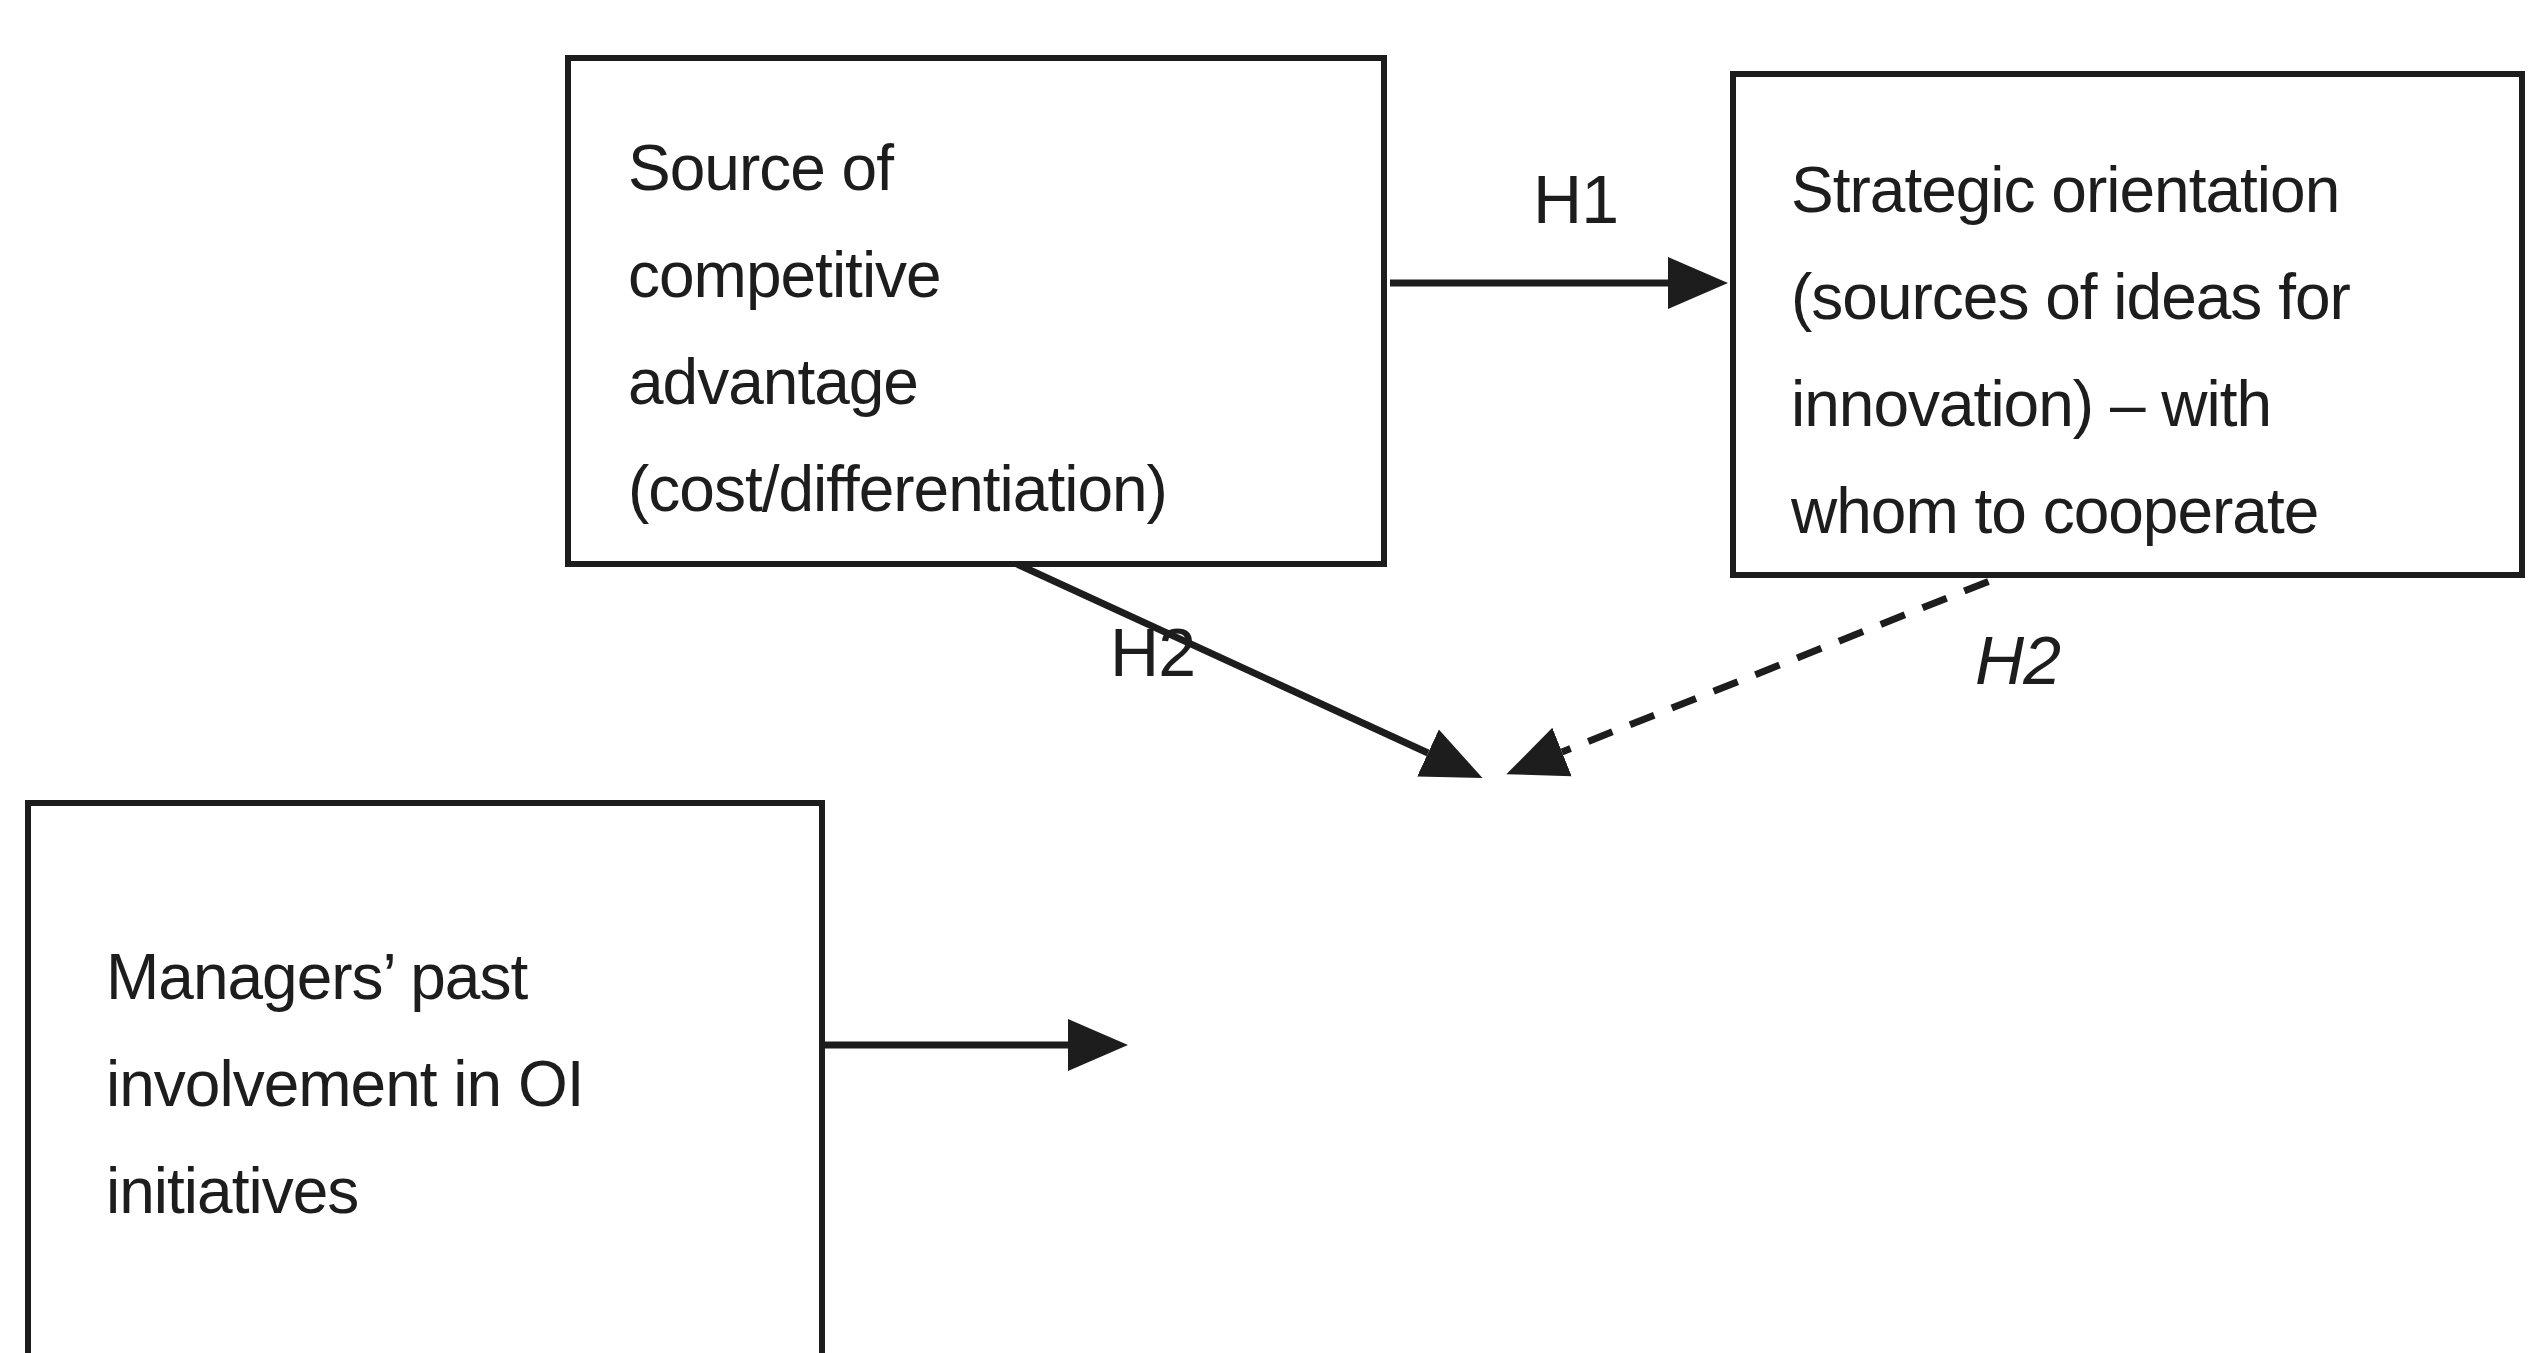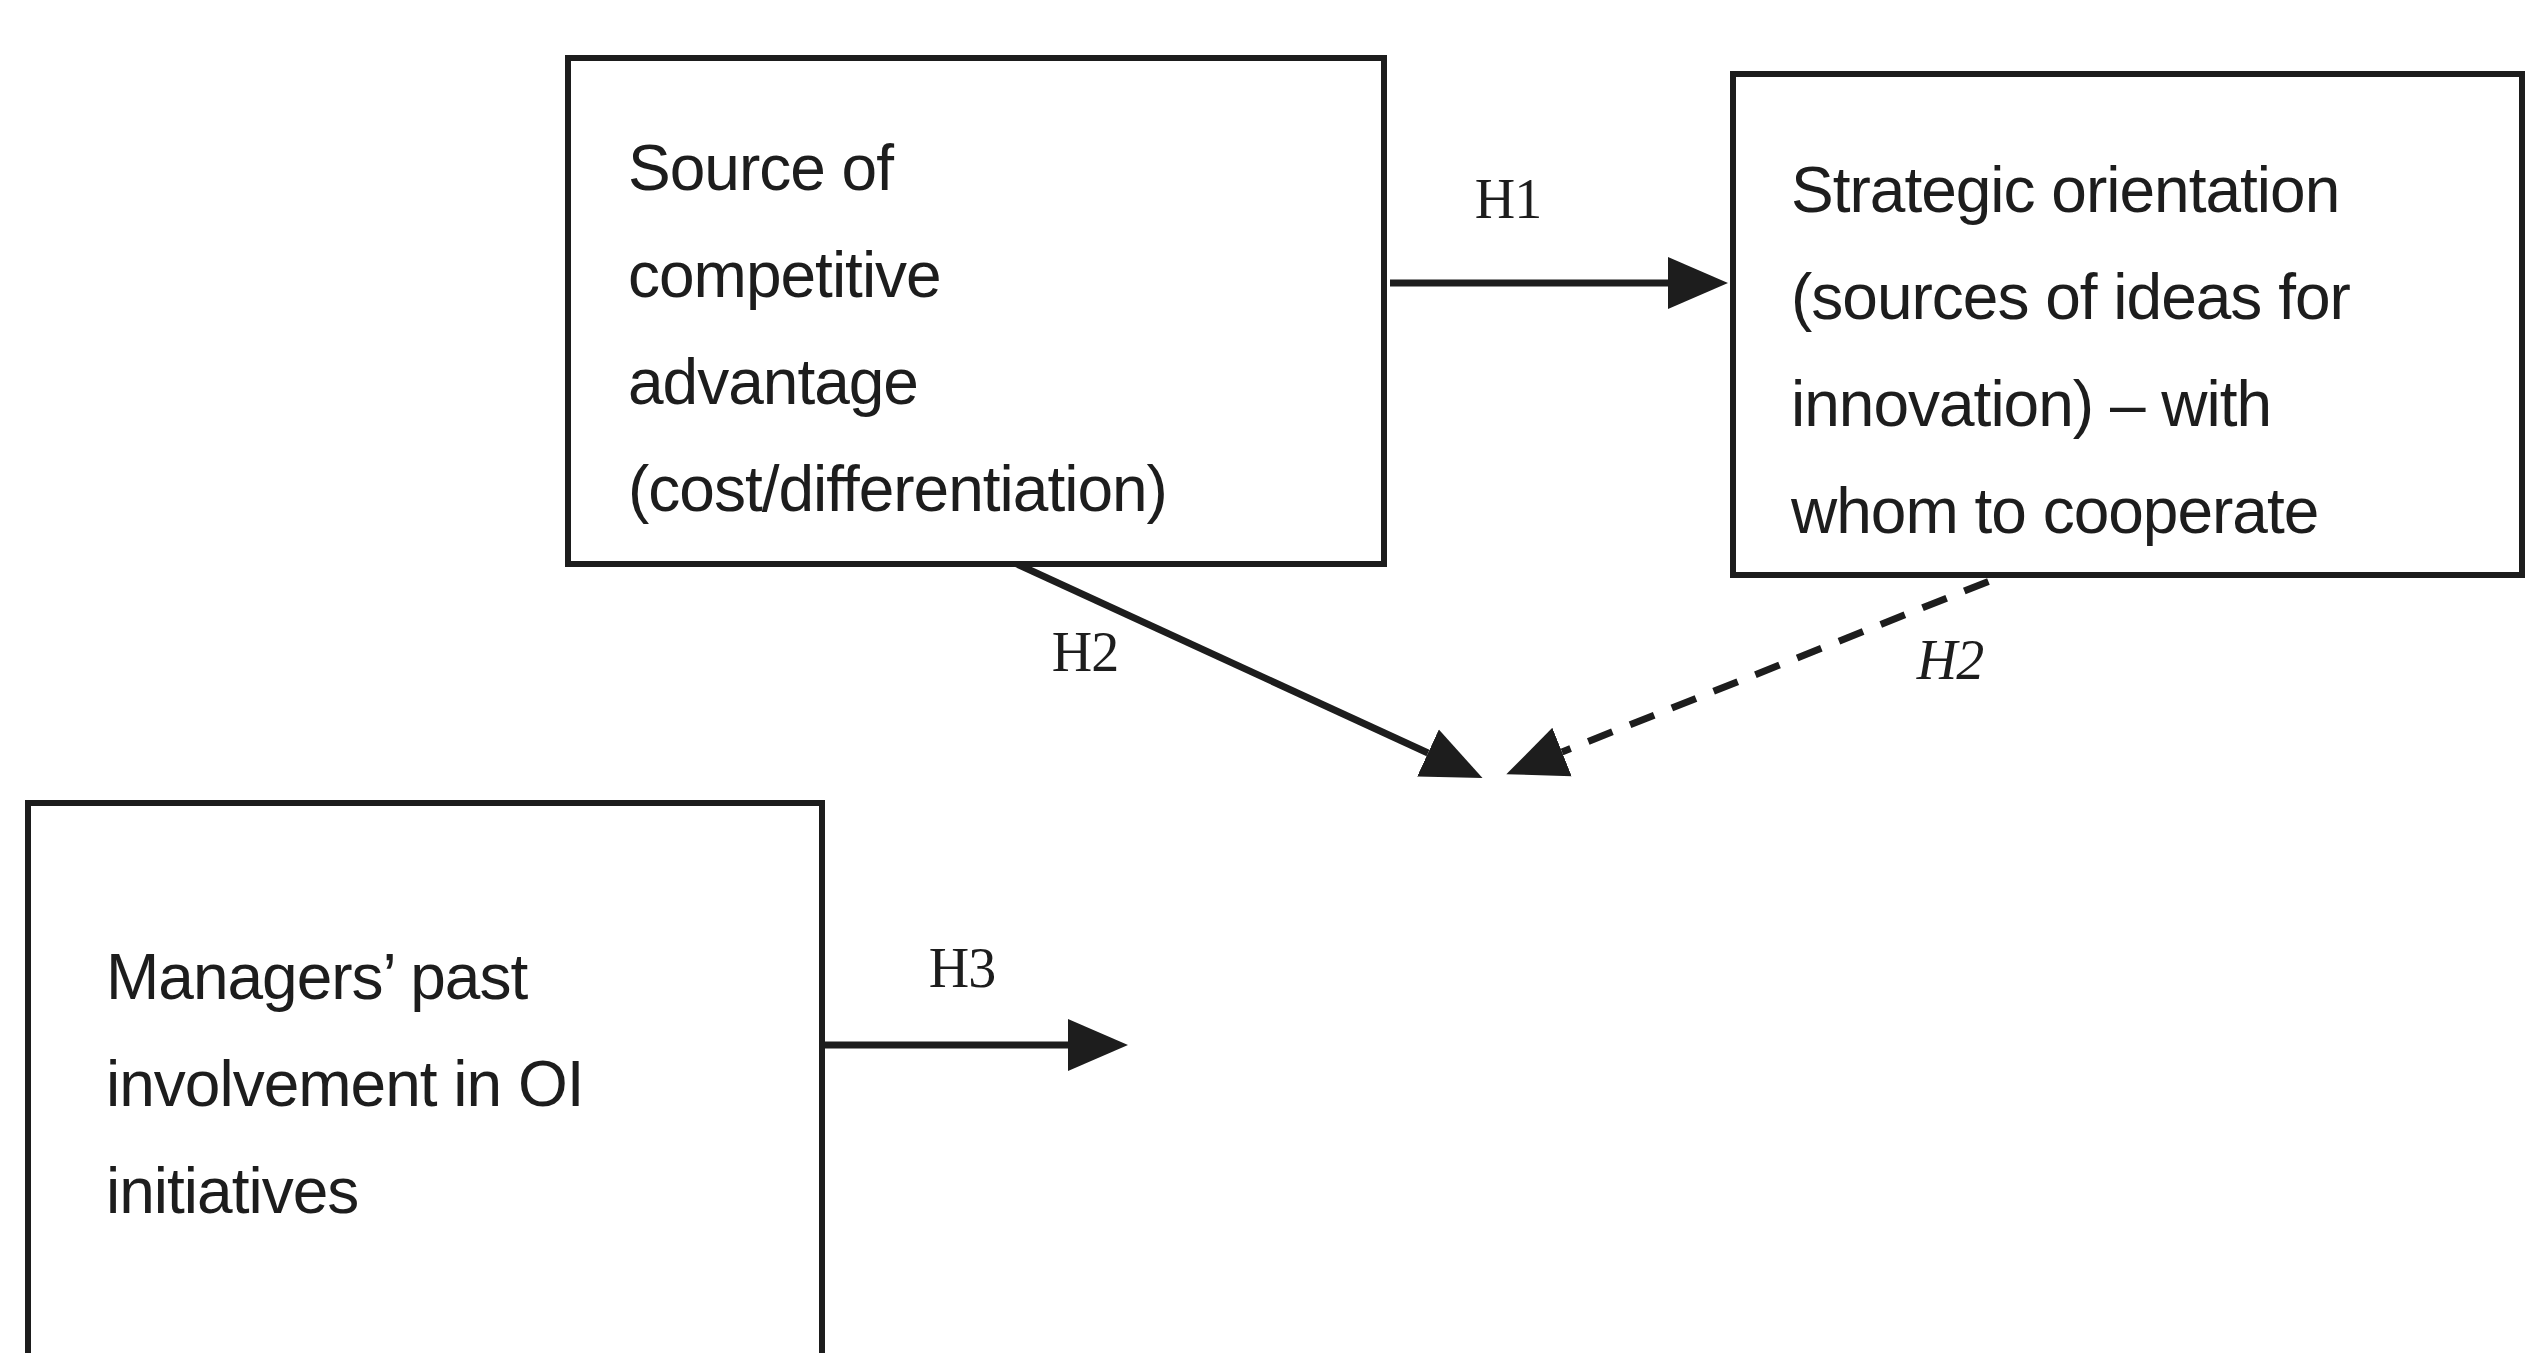--- a/index.html
+++ b/index.html
@@ -41,25 +41,24 @@
     white-space: pre-line;
     margin-top: 27px;
   }
   .node-source      { left: 565px;  top: 28px;  width: 822px; height: 512px; padding: 54px 18px 0 57px; }
   .node-strategic   { left: 1730px; top: 44px;  width: 795px; height: 507px; padding: 60px 14px 0 55px; }
   .node-managers    { left: 25px;   top: 773px; width: 800px; height: 562px; padding: 118px 14px 0 75px; }
   .node-cooperation { left: 1130px; top: 773px; width: 762px; height: 560px; padding: 100px 14px 0 68px; }
   .edge-label {
     position: absolute;
     width: 220px;
-    text-align: center;
-    font-size: 56px;
+    text-align: right;
+    font-size: 68px;
     line-height: 90px;
     letter-spacing: -1px;
-    font-family: Liberation Serif, serif;
   }
   .label-h1        { left: 1398px; top: 154px; }
   .label-h2-solid  { left: 975px;  top: 607px; }
   .label-h2-dashed { left: 1840px; top: 615px; font-style: italic; }
   .label-h3        { left: 852px;  top: 923px; }
 </style>
 </head>
 <body>
 
 <div class="stage">
@@ -97,15 +96,14 @@
 involvement in OI
 initiatives</div>
 
 
   <div class="edge-label label-h1">H1</div>
 
   <div class="edge-label label-h2-solid">H2</div>
 
   <div class="edge-label label-h2-dashed">H2</div>
 
-  <div class="edge-label label-h3">H3</div>
 
 </div>
 
 </body></html>

